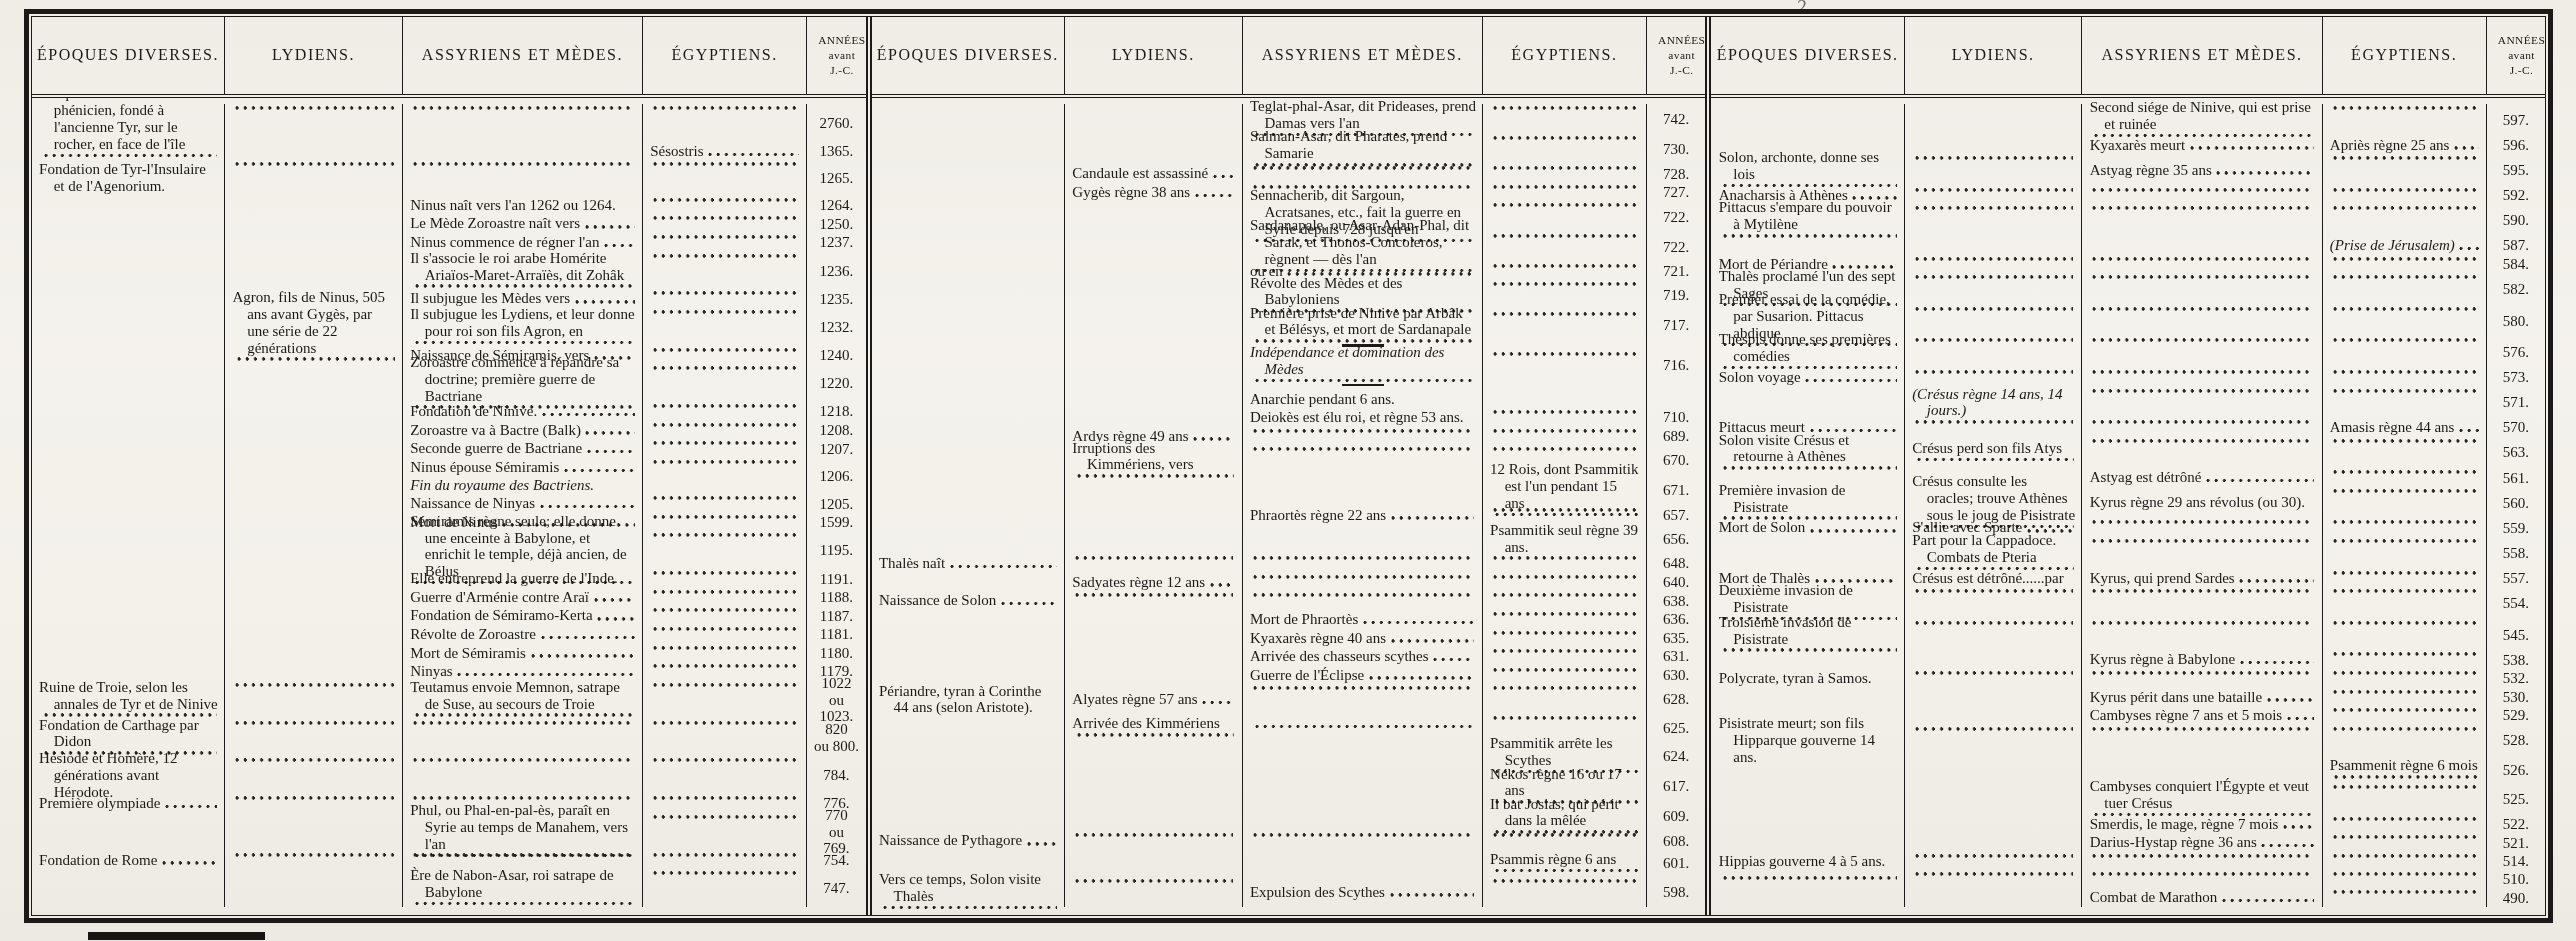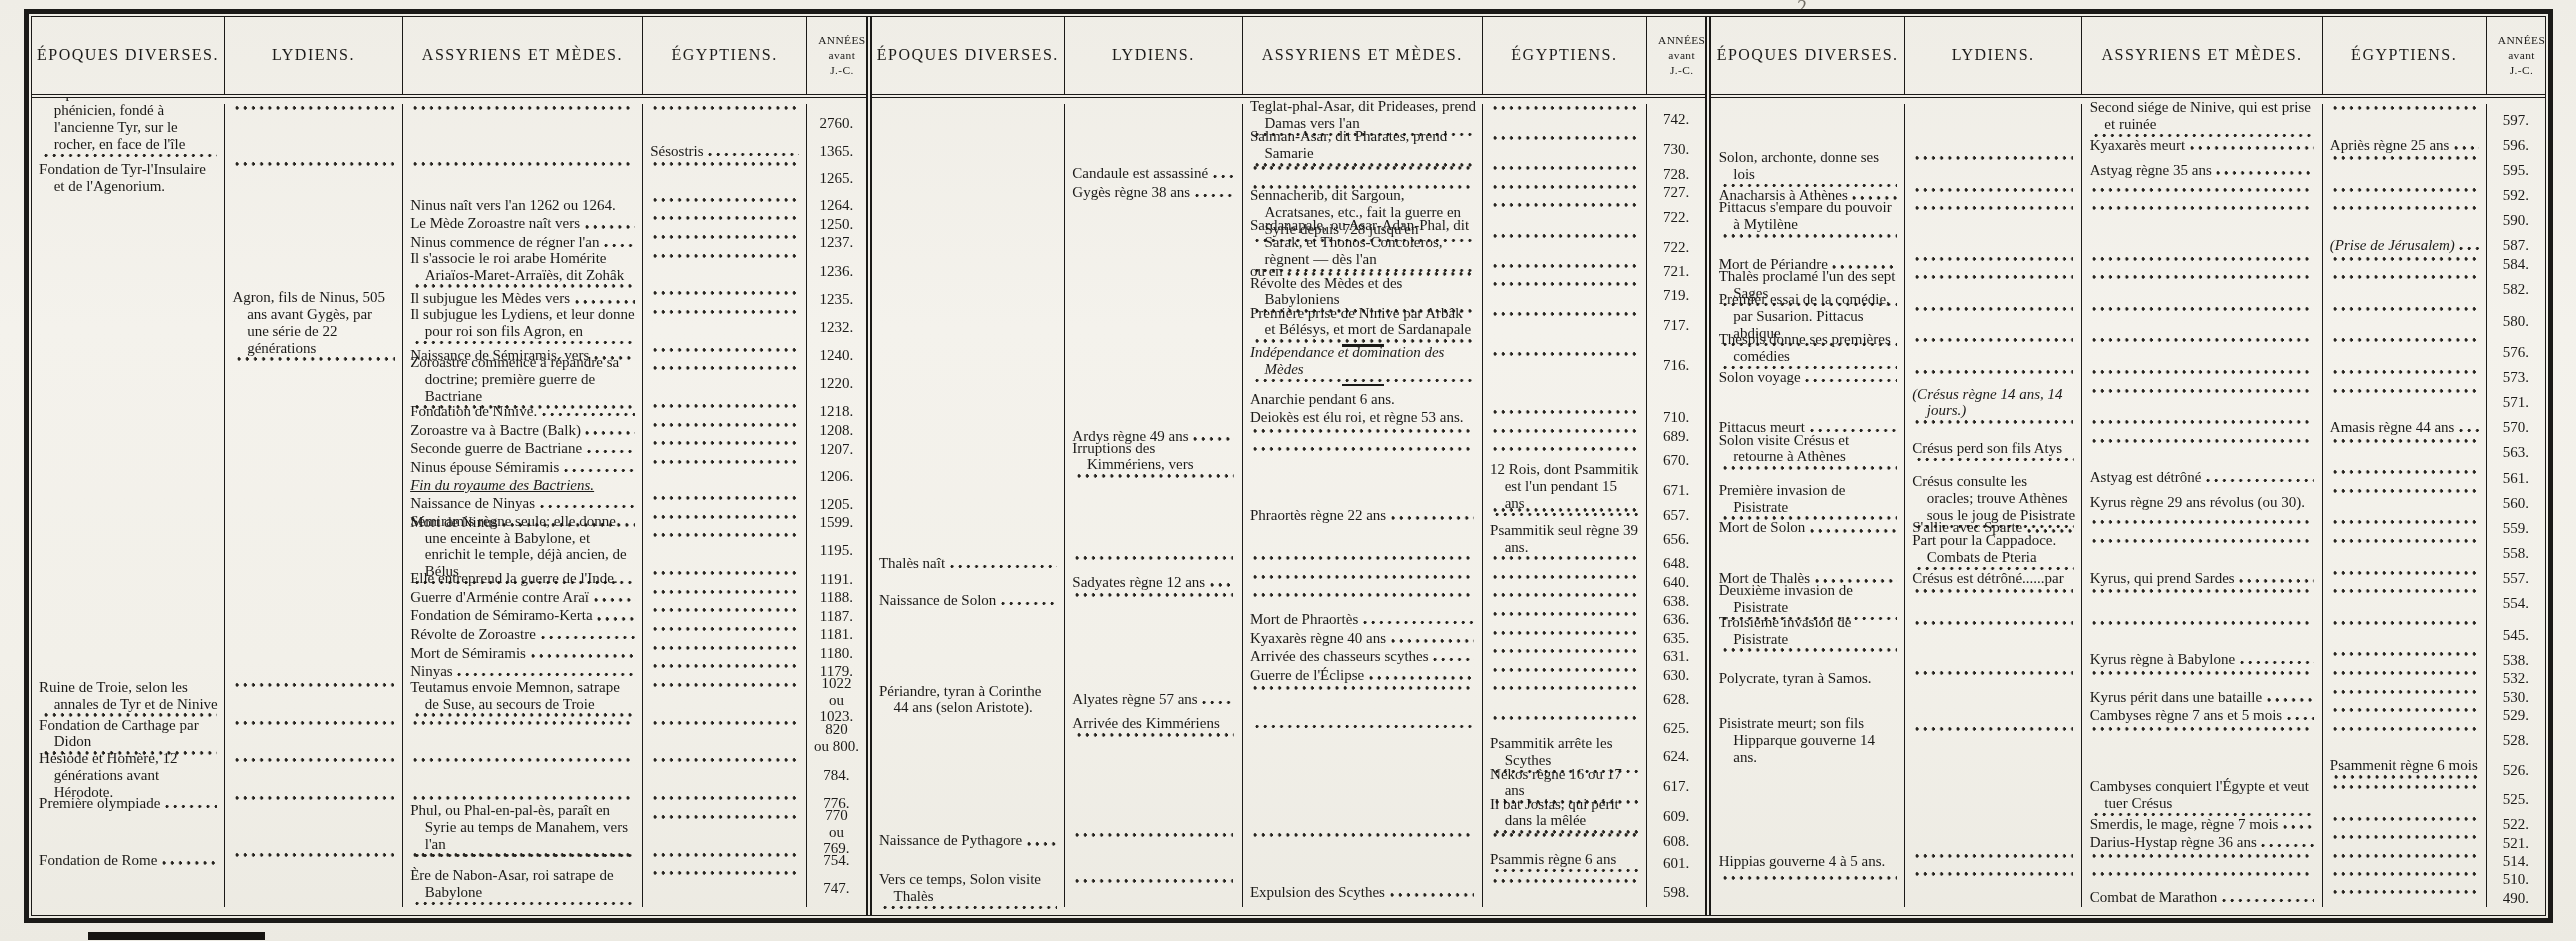--- a/index.html
+++ b/index.html
@@ -27,21 +27,21 @@
   .hcell.c4{border-right:none;}
   .yhead{font-size:11.4px;letter-spacing:0.4px;line-height:1.3;white-space:pre-line;margin-left:11px;}
   .tbody{flex:1 1 auto;display:grid;grid-template-columns:23.2% 21.3% 28.8% 19.7% 7%;
     align-content:space-between;padding:6.4px 0 8.2px;overflow:hidden;}
   .cell{border-right:1.6px solid var(--ink,#1b1a18);padding:0.9px 5.5px 0.9px 7.3px;
     box-sizing:border-box;display:flex;flex-direction:column;justify-content:center;min-height:7.3px;}
   .cell.c4{border-right:none;padding:0.9px 1.8px;}
   .cl{display:flex;flex-wrap:wrap;align-items:flex-end;}
   .txt{font-size:15px;line-height:1.12;padding-left:14.6px;text-indent:-14.6px;max-width:100%;}
   .it{font-style:italic;}
-  .t2{margin-top:1px;text-decoration:underline;}
+  .t2{margin-top:1px;}
   .ld{flex:1 1 18px;min-width:16.4px;height:5.5px;margin:0 1.8px 2.7px 4.6px;
     background-image:radial-gradient(circle at 2px 2.7px,#26231e 1.4px,rgba(0,0,0,0) 1.7px);
     background-size:8.2px 5.5px;background-repeat:repeat-x;}
   .dotsonly{justify-content:center;}
   .dotsonly .ld{margin:0 2.7px;flex:1 1 auto;}
   .ycell{align-items:center;text-align:center;font-size:15px;white-space:pre-line;
     line-height:1.08;justify-content:center;}
   .rule{width:42px;height:2.3px;background:var(--ink,#1c1b18);margin:2.7px auto;}
   .page-mark{position:absolute;top:-3.7px;left:1796px;font-style:italic;
     color:#6f6b62;font-size:20px;}

